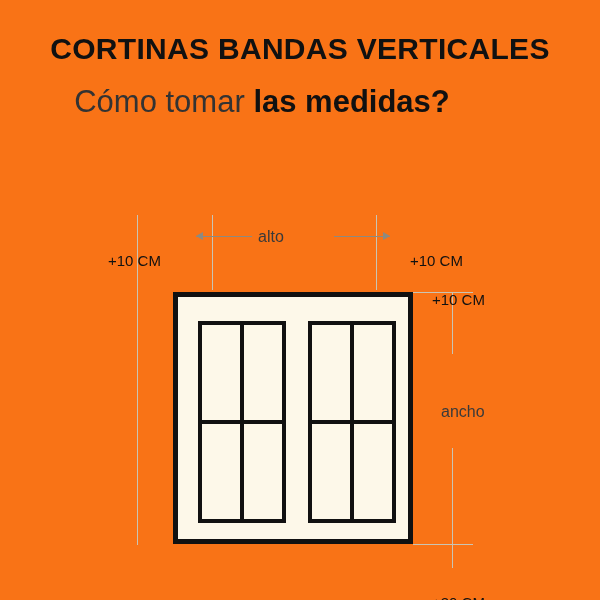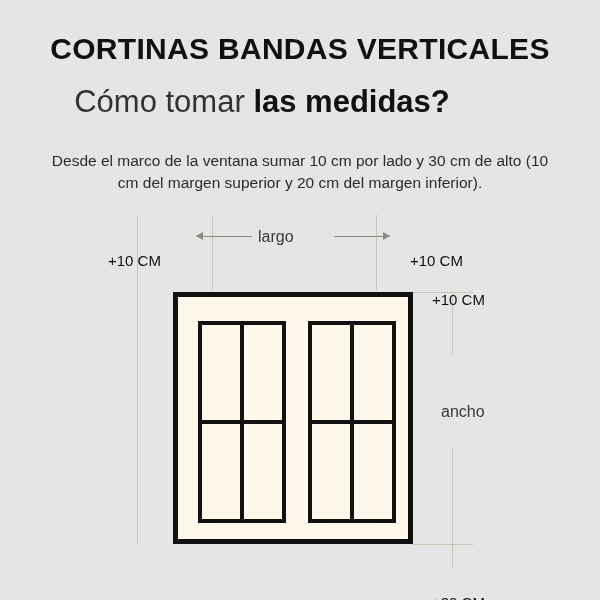--- a/index.html
+++ b/index.html
@@ -11,21 +11,21 @@
     height: 600px;
     background: #fdf8e9;
     font-family: "Liberation Sans", sans-serif;
     color: #1a1a1a;
     overflow: hidden;
   }
   .page {
     position: relative;
     width: 600px;
     height: 600px;
-    background: #e5e5e5;
+    background: #f97316;
   }
 
   
   .title {
     position: absolute;
     top: 32px;
     left: 0;
     width: 600px;
     text-align: center;
     font-size: 30px;
@@ -158,41 +158,40 @@
 </style>
 </head>
 <body>
 
 <div class="page">
 
   <div class="title">CORTINAS BANDAS VERTICALES</div>
 
   <div class="subtitle"><span>Cómo tomar </span><span class="strong">las medidas?</span></div>
 
-  <div class="desc">Desde el marco de la ventana sumar 10 cm por lado y 30 cm de alto (10 cm del margen superior y 20 cm del margen inferior).</div>
 
   <div class="vline" style="left:137px; top:215px; height:330px;"></div>
   <div class="vline" style="left:212px; top:215px; height:75px;"></div>
   <div class="vline" style="left:376px; top:215px; height:75px;"></div>
   <div class="vline" style="left:452px; top:292px; height:62px;"></div>
   <div class="vline" style="left:452px; top:448px; height:120px;"></div>
 
   <div class="hline" style="left:413px; top:292px; width:60px;"></div>
   <div class="hline" style="left:413px; top:544px; width:60px;"></div>
 
   <div class="arrow-line" style="left:196px; top:236px; width:56px;"></div>
   <div class="arrow-line" style="left:334px; top:236px; width:56px;"></div>
   <div class="arrow-head left" style="left:196px; top:232px;"></div>
   <div class="arrow-head right" style="left:383px; top:232px;"></div>
 
   <div class="dim dim-left">+10 CM</div>
   <div class="dim dim-right">+10 CM</div>
   <div class="dim dim-top">+10 CM</div>
   <div class="dim dim-bottom">+30 CM</div>
-  <div class="lbl-ancho">largo</div>
+  <div class="lbl-ancho">alto</div>
   <div class="lbl-largo">ancho</div>
 
   <div class="window-outer">
     <div class="sash left">
       <div class="mullion-v"></div>
       <div class="mullion-h"></div>
     </div>
     <div class="sash right">
       <div class="mullion-v"></div>
       <div class="mullion-h"></div>

